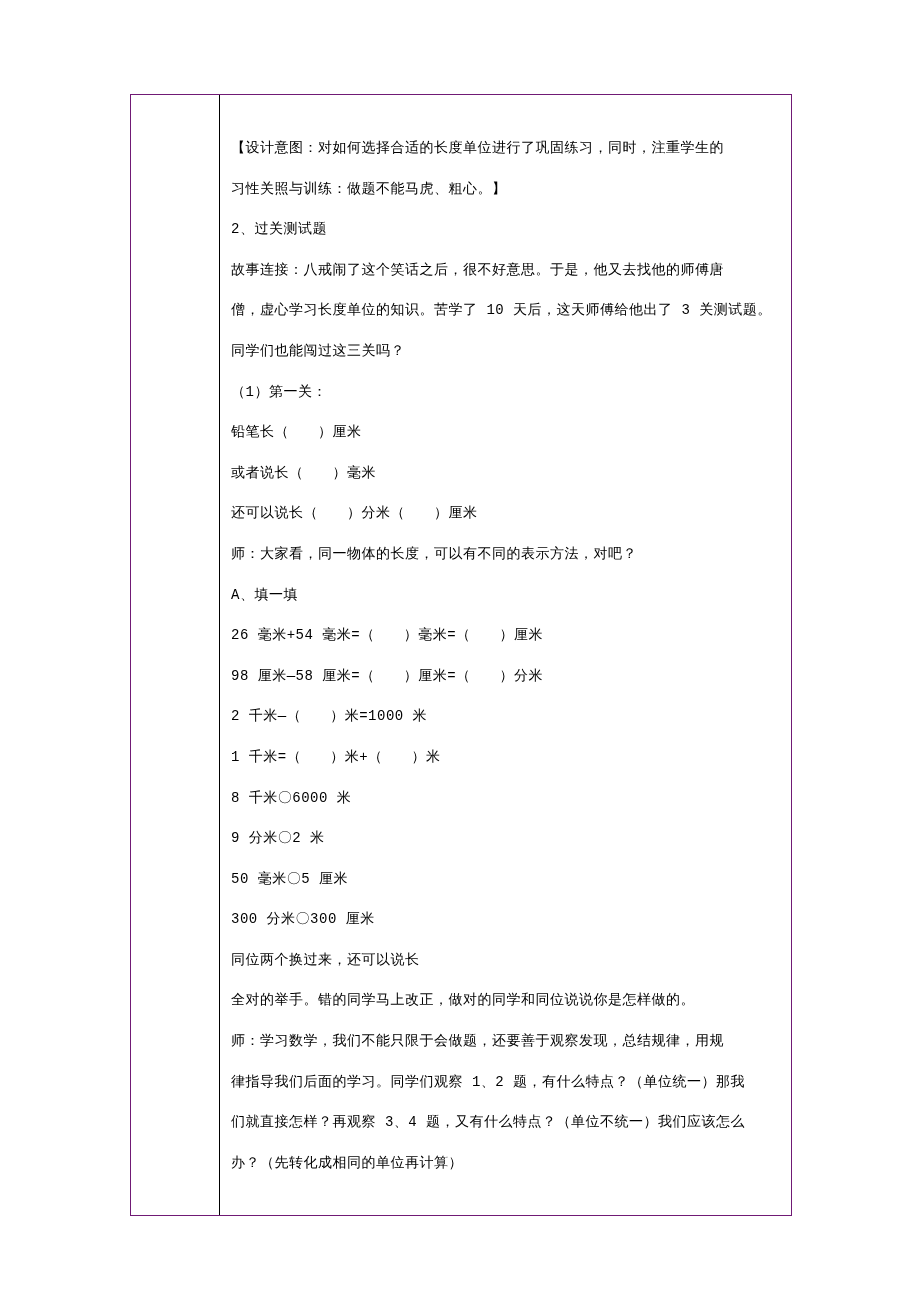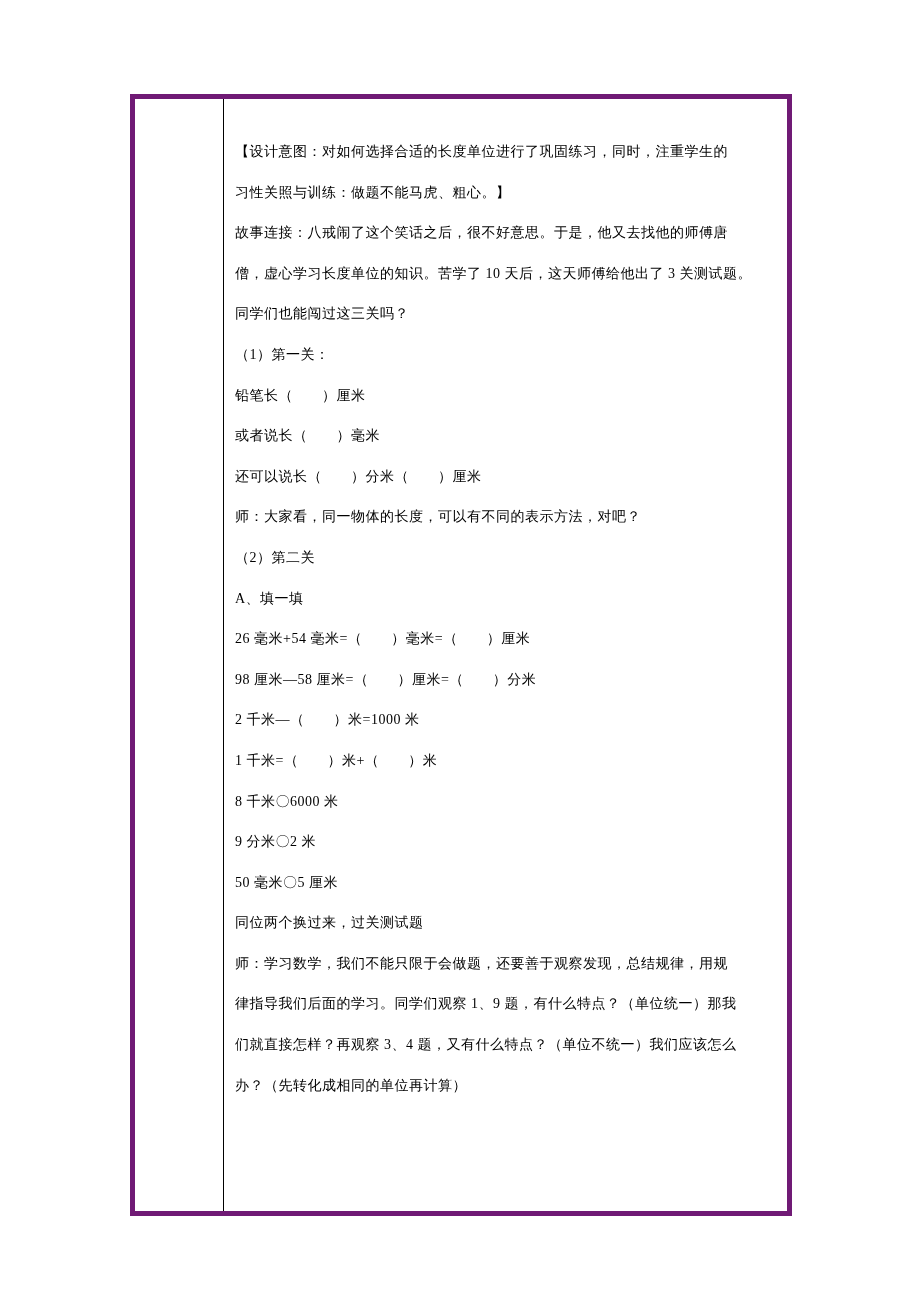--- a/index.html
+++ b/index.html
@@ -15,21 +15,22 @@
       font-size: 14px;
       color: #000;
       position: relative;
     }
     .page-border {
       position: absolute;
       left: 130px;
       top: 94px;
       width: 662px;
       height: 1122px;
-      border: 5px solid #701a75;
+      border: 1px solid #701a75;
+      font-family: Liberation Mono, monospace;
     }
     .inner-divider {
       position: absolute;
       left: 88px;
       top: 0;
       width: 1px;
       height: 100%;
       background: #000;
     }
     .content {
@@ -46,36 +47,38 @@
     }
   </style>
 </head>
 <body>
 
 <div class="page-border">
   <div class="inner-divider"></div>
   <div class="content">
     <p>【设计意图：对如何选择合适的长度单位进行了巩固练习，同时，注重学生的</p>
     <p>习性关照与训练：做题不能马虎、粗心。】</p>
+    <p>2、过关测试题</p>
     <p>故事连接：八戒闹了这个笑话之后，很不好意思。于是，他又去找他的师傅唐</p>
     <p>僧，虚心学习长度单位的知识。苦学了 10 天后，这天师傅给他出了 3 关测试题。</p>
     <p>同学们也能闯过这三关吗？</p>
     <p>（1）第一关：</p>
     <p>铅笔长（　　）厘米</p>
     <p>或者说长（　　）毫米</p>
     <p>还可以说长（　　）分米（　　）厘米</p>
     <p>师：大家看，同一物体的长度，可以有不同的表示方法，对吧？</p>
-    <p>（2）第二关</p>
     <p>A、填一填</p>
     <p>26 毫米+54 毫米=（　　）毫米=（　　）厘米</p>
     <p>98 厘米—58 厘米=（　　）厘米=（　　）分米</p>
     <p>2 千米—（　　）米=1000 米</p>
     <p>1 千米=（　　）米+（　　）米</p>
     <p>8 千米〇6000 米</p>
     <p>9 分米〇2 米</p>
     <p>50 毫米〇5 厘米</p>
-    <p>同位两个换过来，过关测试题</p>
+    <p>300 分米〇300 厘米</p>
+    <p>同位两个换过来，还可以说长</p>
+    <p>全对的举手。错的同学马上改正，做对的同学和同位说说你是怎样做的。</p>
     <p>师：学习数学，我们不能只限于会做题，还要善于观察发现，总结规律，用规</p>
-    <p>律指导我们后面的学习。同学们观察 1、9 题，有什么特点？（单位统一）那我</p>
+    <p>律指导我们后面的学习。同学们观察 1、2 题，有什么特点？（单位统一）那我</p>
     <p>们就直接怎样？再观察 3、4 题，又有什么特点？（单位不统一）我们应该怎么</p>
     <p>办？（先转化成相同的单位再计算）</p>
   </div>
 </div>
 
 </body></html>

